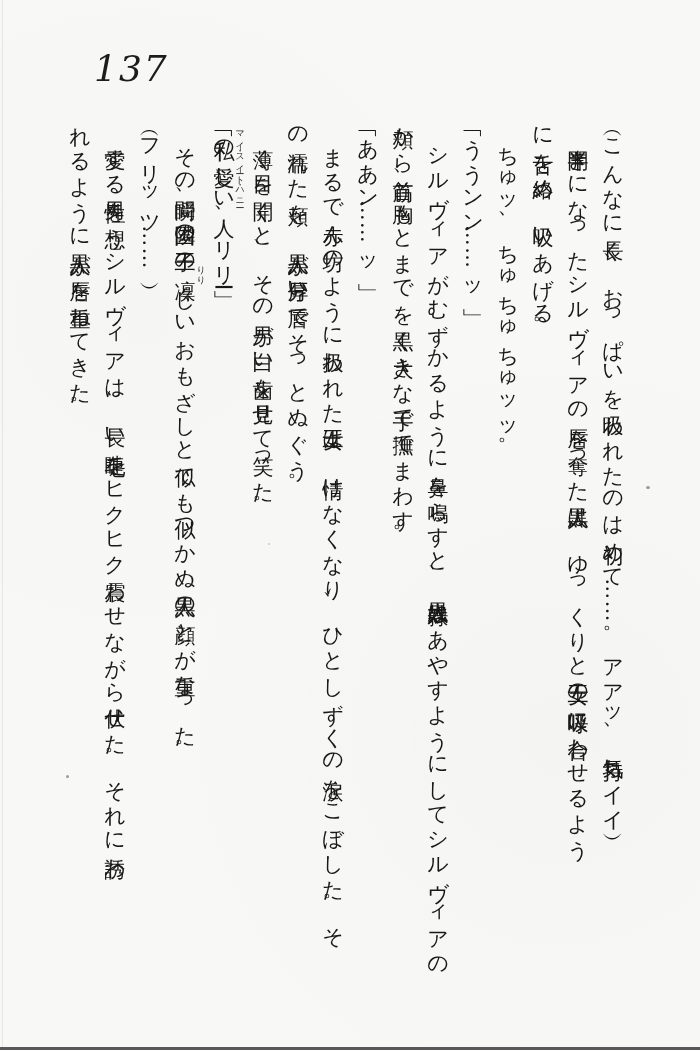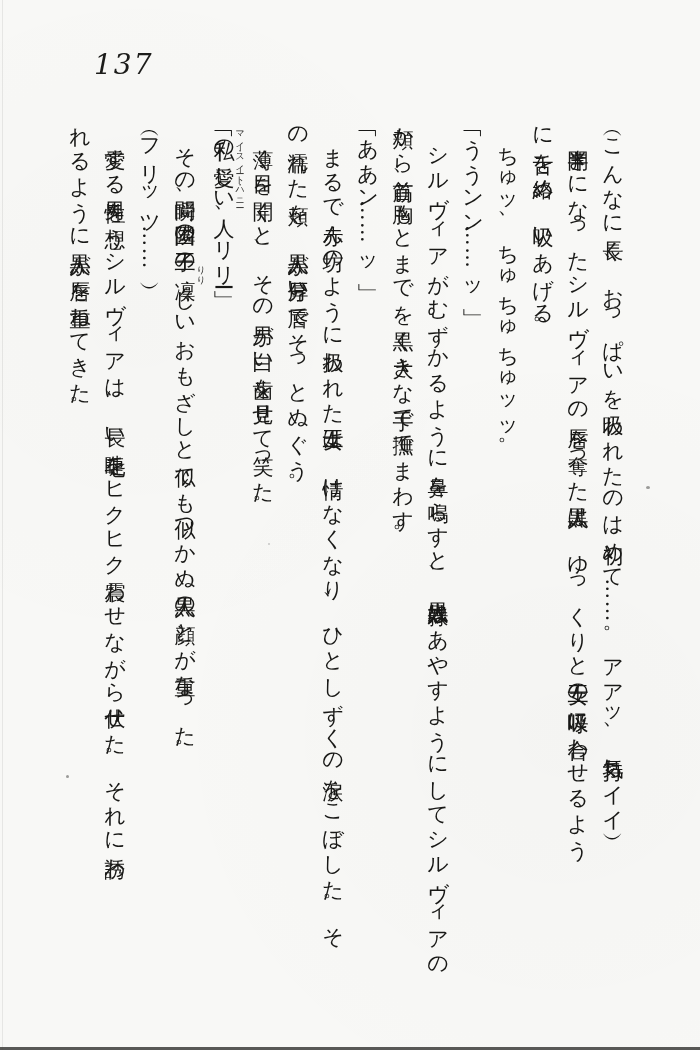--- a/index.html
+++ b/index.html
@@ -15,21 +15,21 @@
     background-image:
       radial-gradient(circle at 20% 30%, rgba(0,0,0,0.012), transparent 40%),
       radial-gradient(circle at 80% 70%, rgba(0,0,0,0.015), transparent 45%);
     overflow: hidden;
     font-family: "DejaVu Serif", "Liberation Serif", serif;
   }
   .page-number {
     position: absolute;
     top: 48px;
     left: 94px;
-    font-size: 28px;
+    font-size: 36px;
     font-style: italic;
     letter-spacing: 2px;
     color: #1c1c1a;
   }
   .text-block {
     position: absolute;
     top: 112px;
     right: 70px;
     height: 882px;
     writing-mode: vertical-rl;

